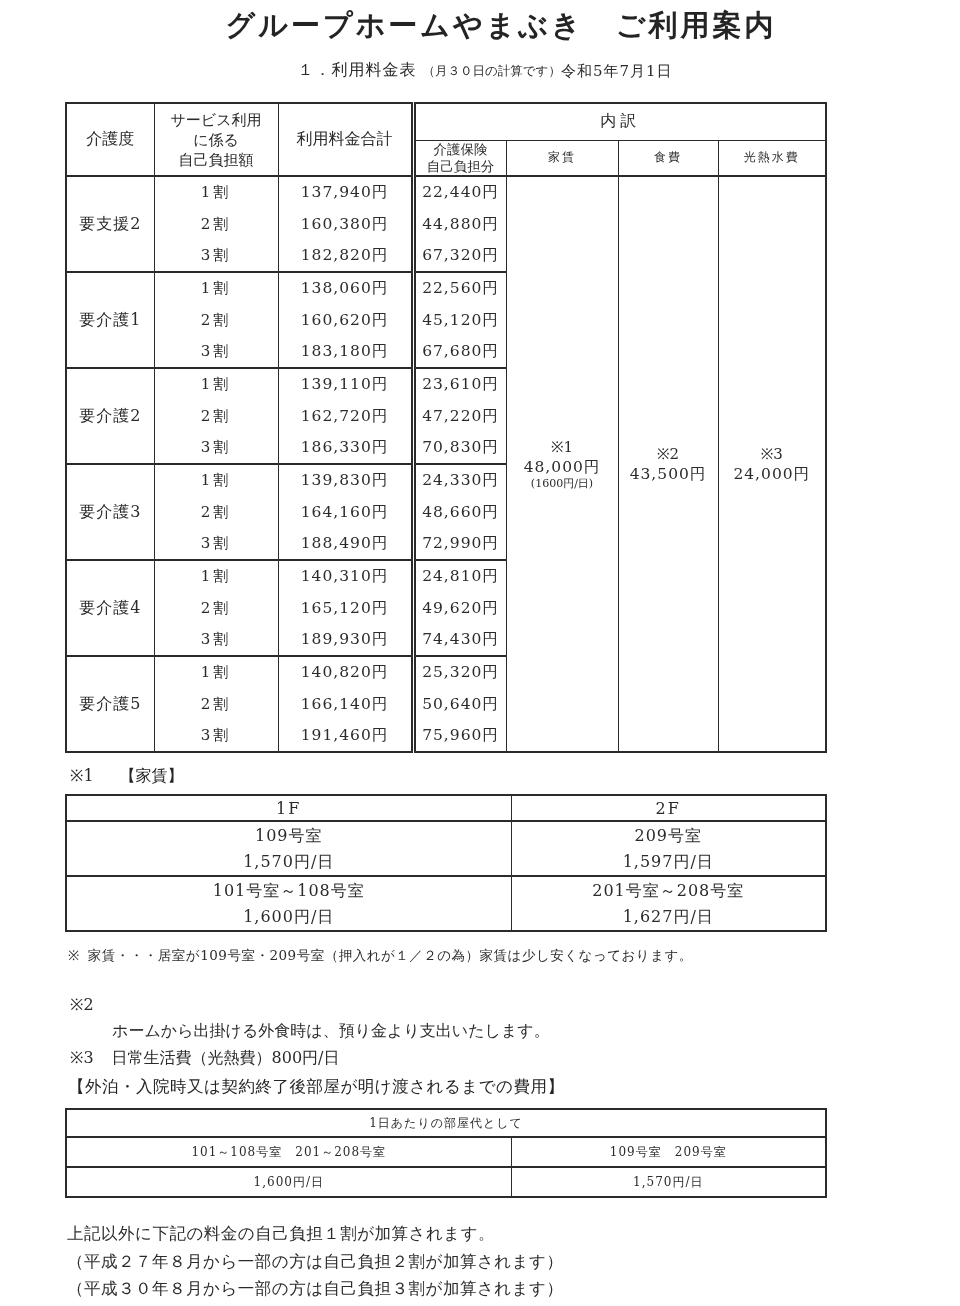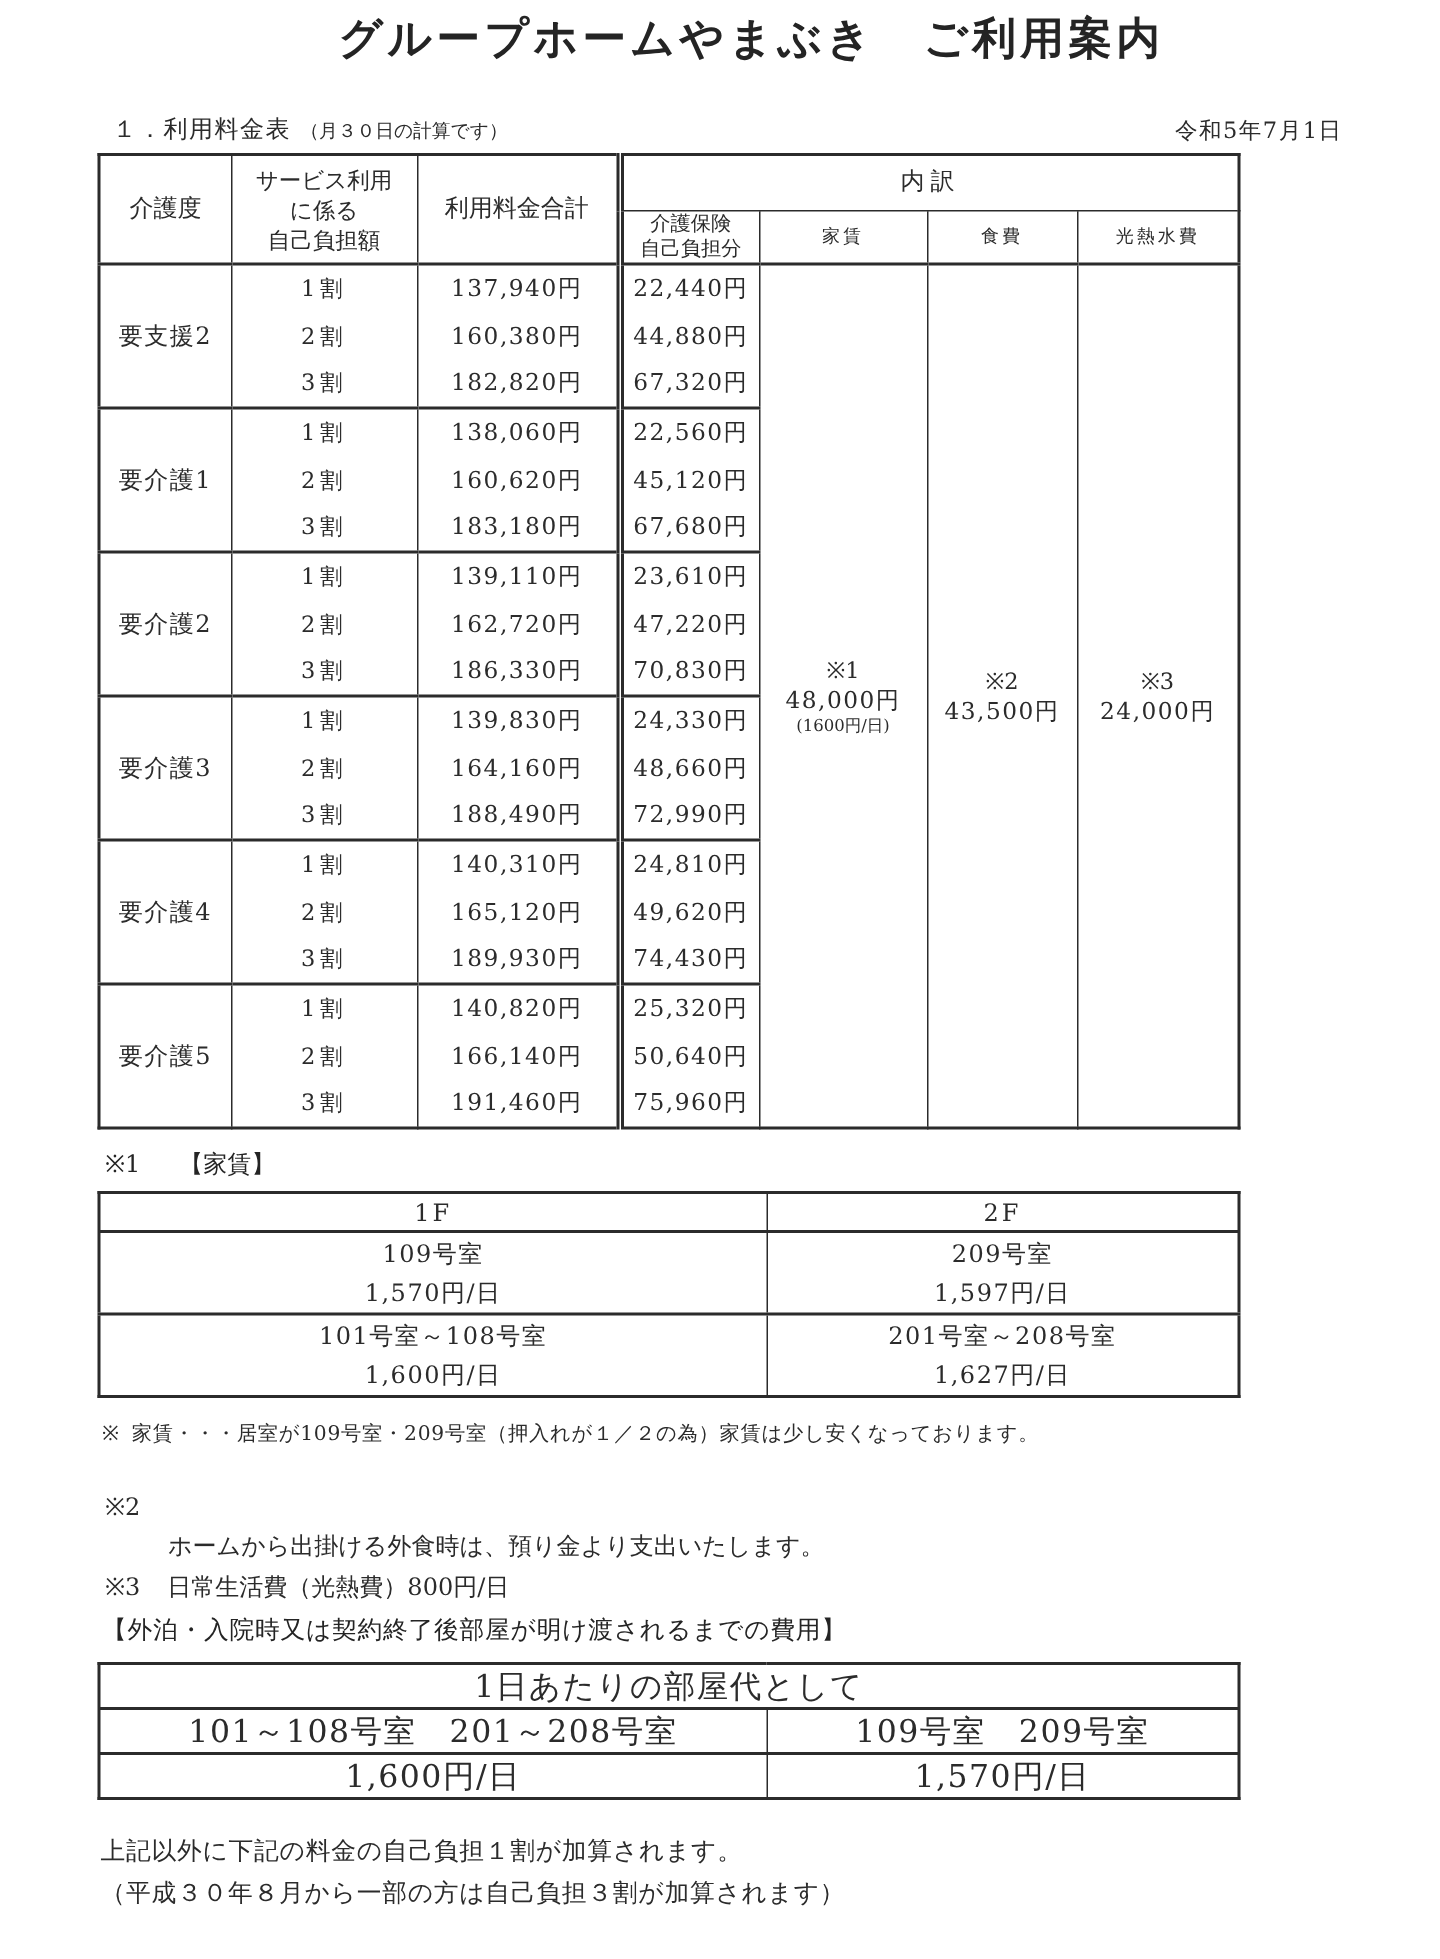--- a/index.html
+++ b/index.html
@@ -12,21 +12,21 @@
   .pre { white-space:pre-line; }
 
   
   .doc-title {
     position:absolute; top:6px; left:0; width:100%;
     margin:0; text-align:center; font-size:29px; font-weight:600;
     letter-spacing:3px; color:#242424;padding-left:21px;
   }
   .section-line {
     position:absolute; top:60px; left:75px; width:820px;
-    display:flex; justify-content:space-between; align-items:flex-end;margin-top:16px;
+    display:flex; justify-content:center; align-items:flex-end;
   }
   .section-left { font-size:16px; letter-spacing:1px; }
   .section-paren { font-size:12.5px; letter-spacing:0; }
   .doc-date { font-size:15px; letter-spacing:1px; }
 
   
   table { border-collapse:collapse; table-layout:fixed; }
   .fee-table {
     position:absolute; top:102px; left:65px; width:760px;
     border:2px solid #2b2b2b;
@@ -87,21 +87,21 @@
     position:absolute; top:1076px; left:68px; font-size:16.5px; letter-spacing:0.5px; color:#242424;
   }
 
   
   .room-table {
     position:absolute; top:1108px; left:65px; width:760px;
     border:2px solid #2b2b2b;
   }
   .room-table th, .room-table td {
     border-left:1px solid #2b2b2b; text-align:center; vertical-align:middle;
-    font-weight:normal; padding:0; font-size:21px; letter-spacing:1px;
+    font-weight:normal; padding:0; font-size:12px; letter-spacing:1px;
   }
   .room-table thead tr { height:28px; }
   .room-table thead th { border-bottom:2px solid #2b2b2b; }
   .room-table tbody tr { height:30px; }
   .room-table tbody tr + tr td { border-top:2px solid #2b2b2b; }
 
   
   .footer-notes { position:absolute; top:1220px; left:67px; font-size:16.5px; line-height:27.5px; letter-spacing:0.5px; }
 </style>
 </head>
@@ -341,16 +341,17 @@
       </tr>
       <tr>
         <td>1,600円/日</td>
         <td>1,570円/日</td>
       </tr>
     </tbody>
   </table>
 
   <div class="footer-notes">
     <div>上記以外に下記の料金の自己負担１割が加算されます。</div>
+    <div>（平成２７年８月から一部の方は自己負担２割が加算されます）</div>
     <div>（平成３０年８月から一部の方は自己負担３割が加算されます）</div>
   </div>
 
 </div>
 
 </body></html>

